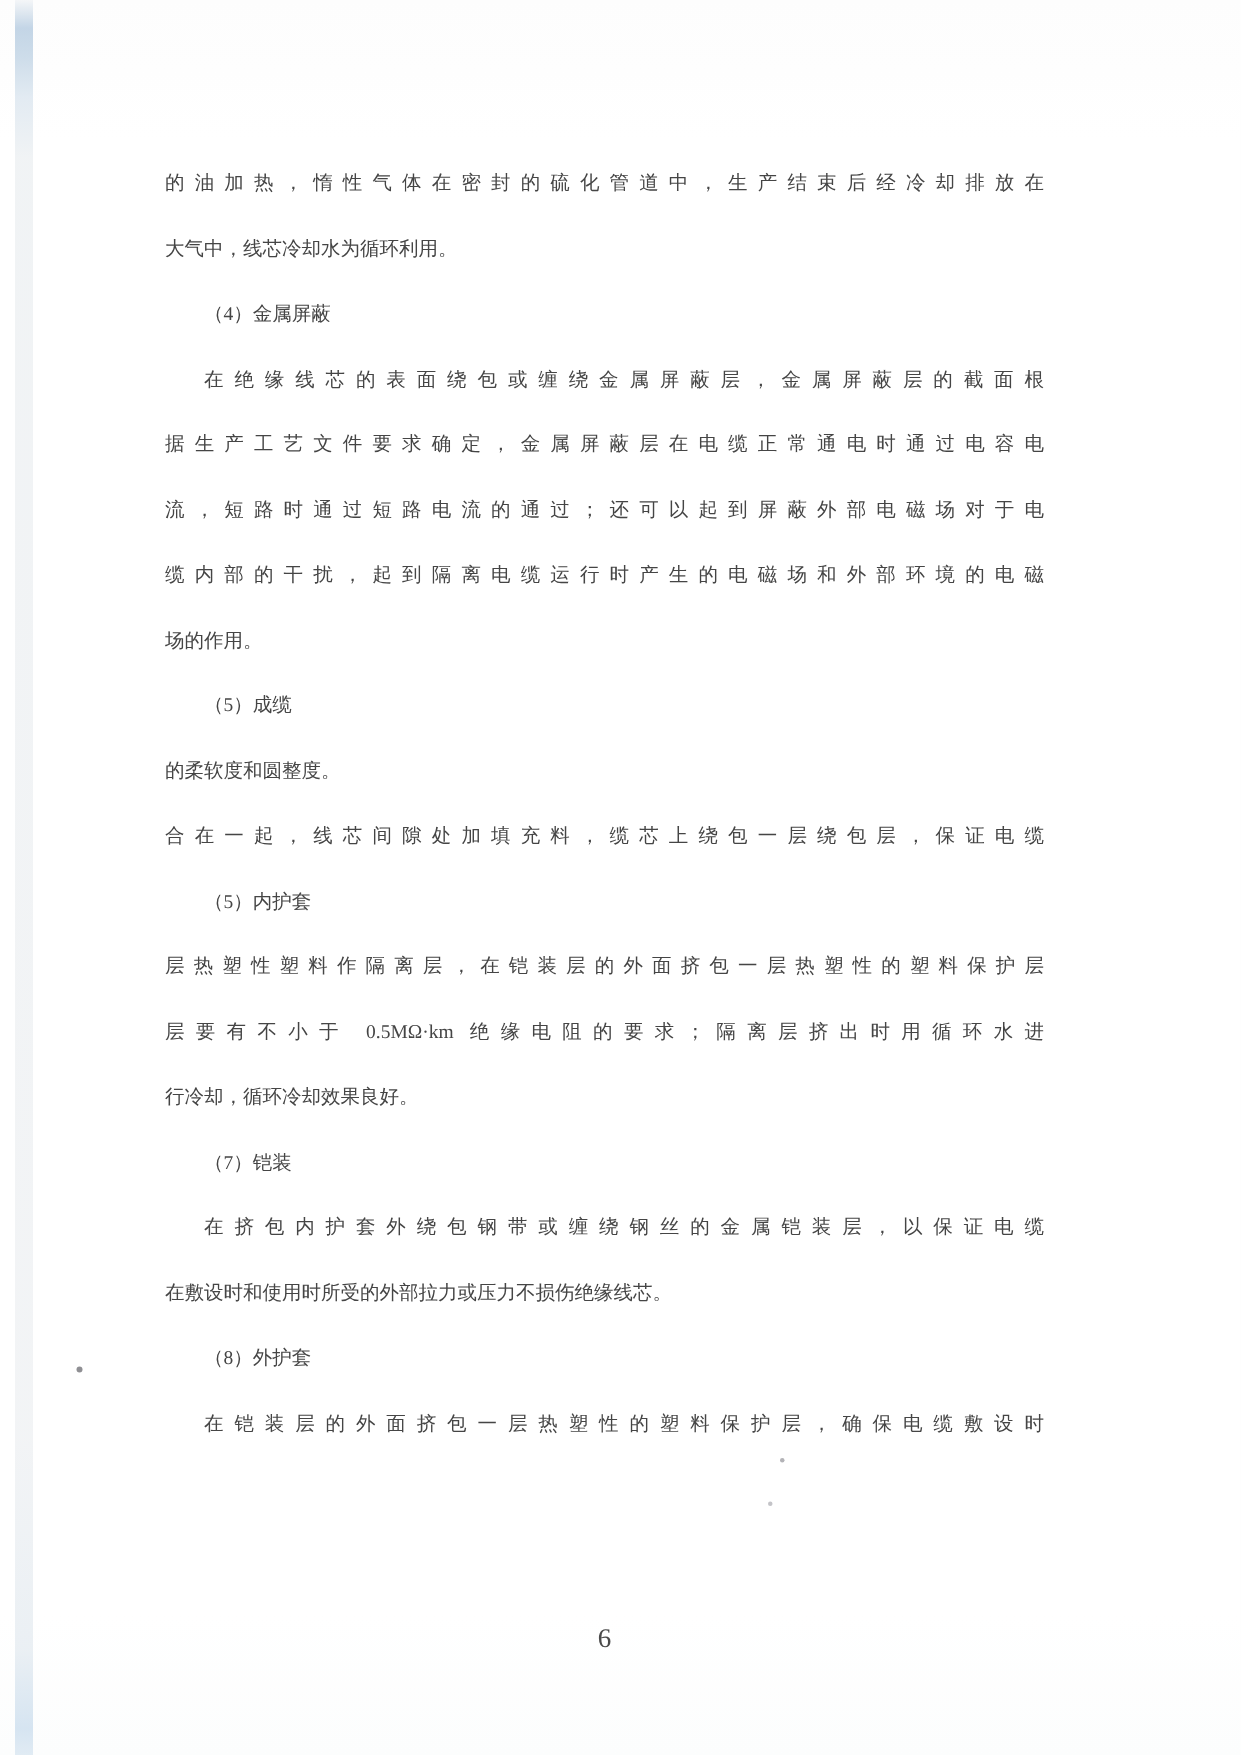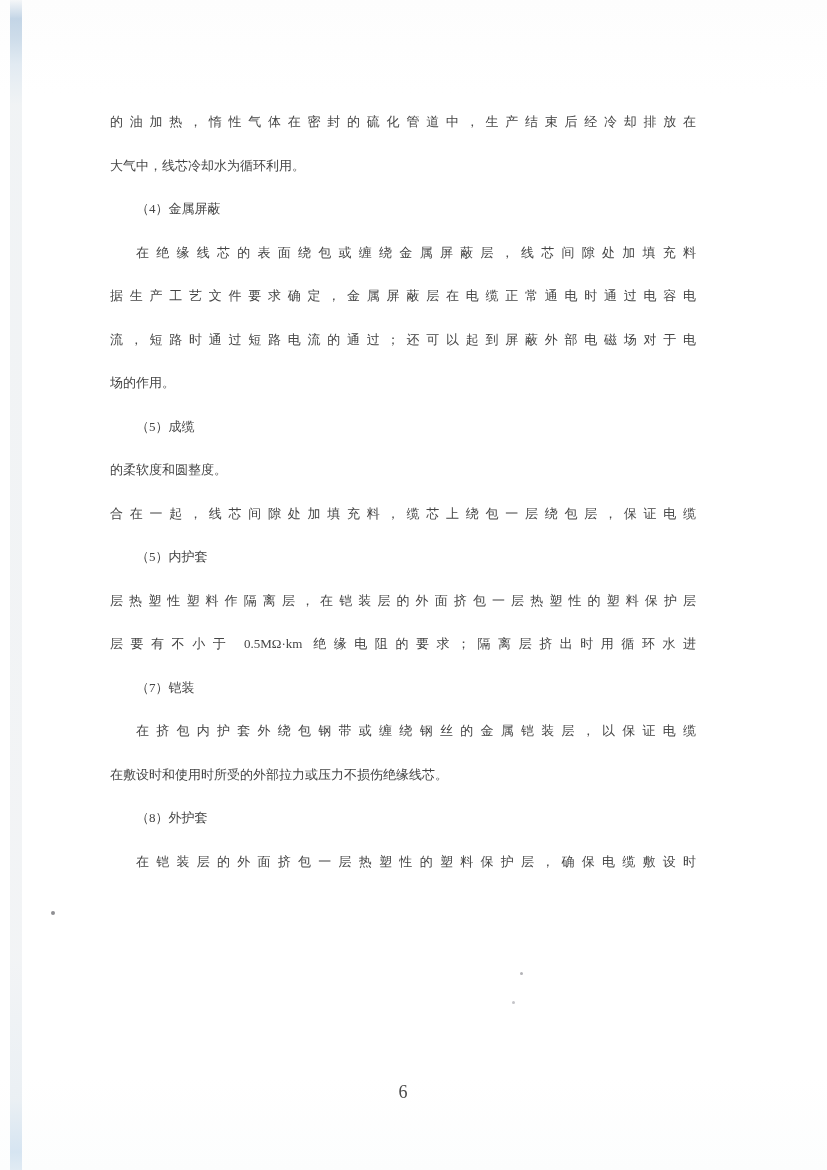--- a/index.html
+++ b/index.html
@@ -90,30 +90,32 @@
 
   <div class="edge-strip"></div>
   <div class="speck speck-1"></div>
   <div class="speck speck-2"></div>
   <div class="speck speck-3"></div>
 
   <div class="text-column">
     <div class="ln full">的油加热，惰性气体在密封的硫化管道中，生产结束后经冷却排放在</div>
     <div class="ln">大气中，线芯冷却水为循环利用。</div>
     <div class="ln indent">（4）金属屏蔽</div>
-    <div class="ln full indent">在绝缘线芯的表面绕包或缠绕金属屏蔽层，线芯间隙处加填充料</div>
+    <div class="ln full indent">在绝缘线芯的表面绕包或缠绕金属屏蔽层，金属屏蔽层的截面根</div>
     <div class="ln full">据生产工艺文件要求确定，金属屏蔽层在电缆正常通电时通过电容电</div>
     <div class="ln full">流，短路时通过短路电流的通过；还可以起到屏蔽外部电磁场对于电</div>
+    <div class="ln full">缆内部的干扰，起到隔离电缆运行时产生的电磁场和外部环境的电磁</div>
     <div class="ln">场的作用。</div>
     <div class="ln indent">（5）成缆</div>
     <div class="ln">的柔软度和圆整度。</div>
     <div class="ln full">合在一起，线芯间隙处加填充料，缆芯上绕包一层绕包层，保证电缆</div>
     <div class="ln indent">（5）内护套</div>
     <div class="ln full">层热塑性塑料作隔离层，在铠装层的外面挤包一层热塑性的塑料保护层</div>
     <div class="ln full">层要有不小于 0.5MΩ·km 绝缘电阻的要求；隔离层挤出时用循环水进</div>
+    <div class="ln">行冷却，循环冷却效果良好。</div>
     <div class="ln indent">（7）铠装</div>
     <div class="ln full indent">在挤包内护套外绕包钢带或缠绕钢丝的金属铠装层，以保证电缆</div>
     <div class="ln">在敷设时和使用时所受的外部拉力或压力不损伤绝缘线芯。</div>
     <div class="ln indent">（8）外护套</div>
     <div class="ln full indent">在铠装层的外面挤包一层热塑性的塑料保护层，确保电缆敷设时</div>
   </div>
 
   <div class="page-footer">6</div>
 
 </div>

